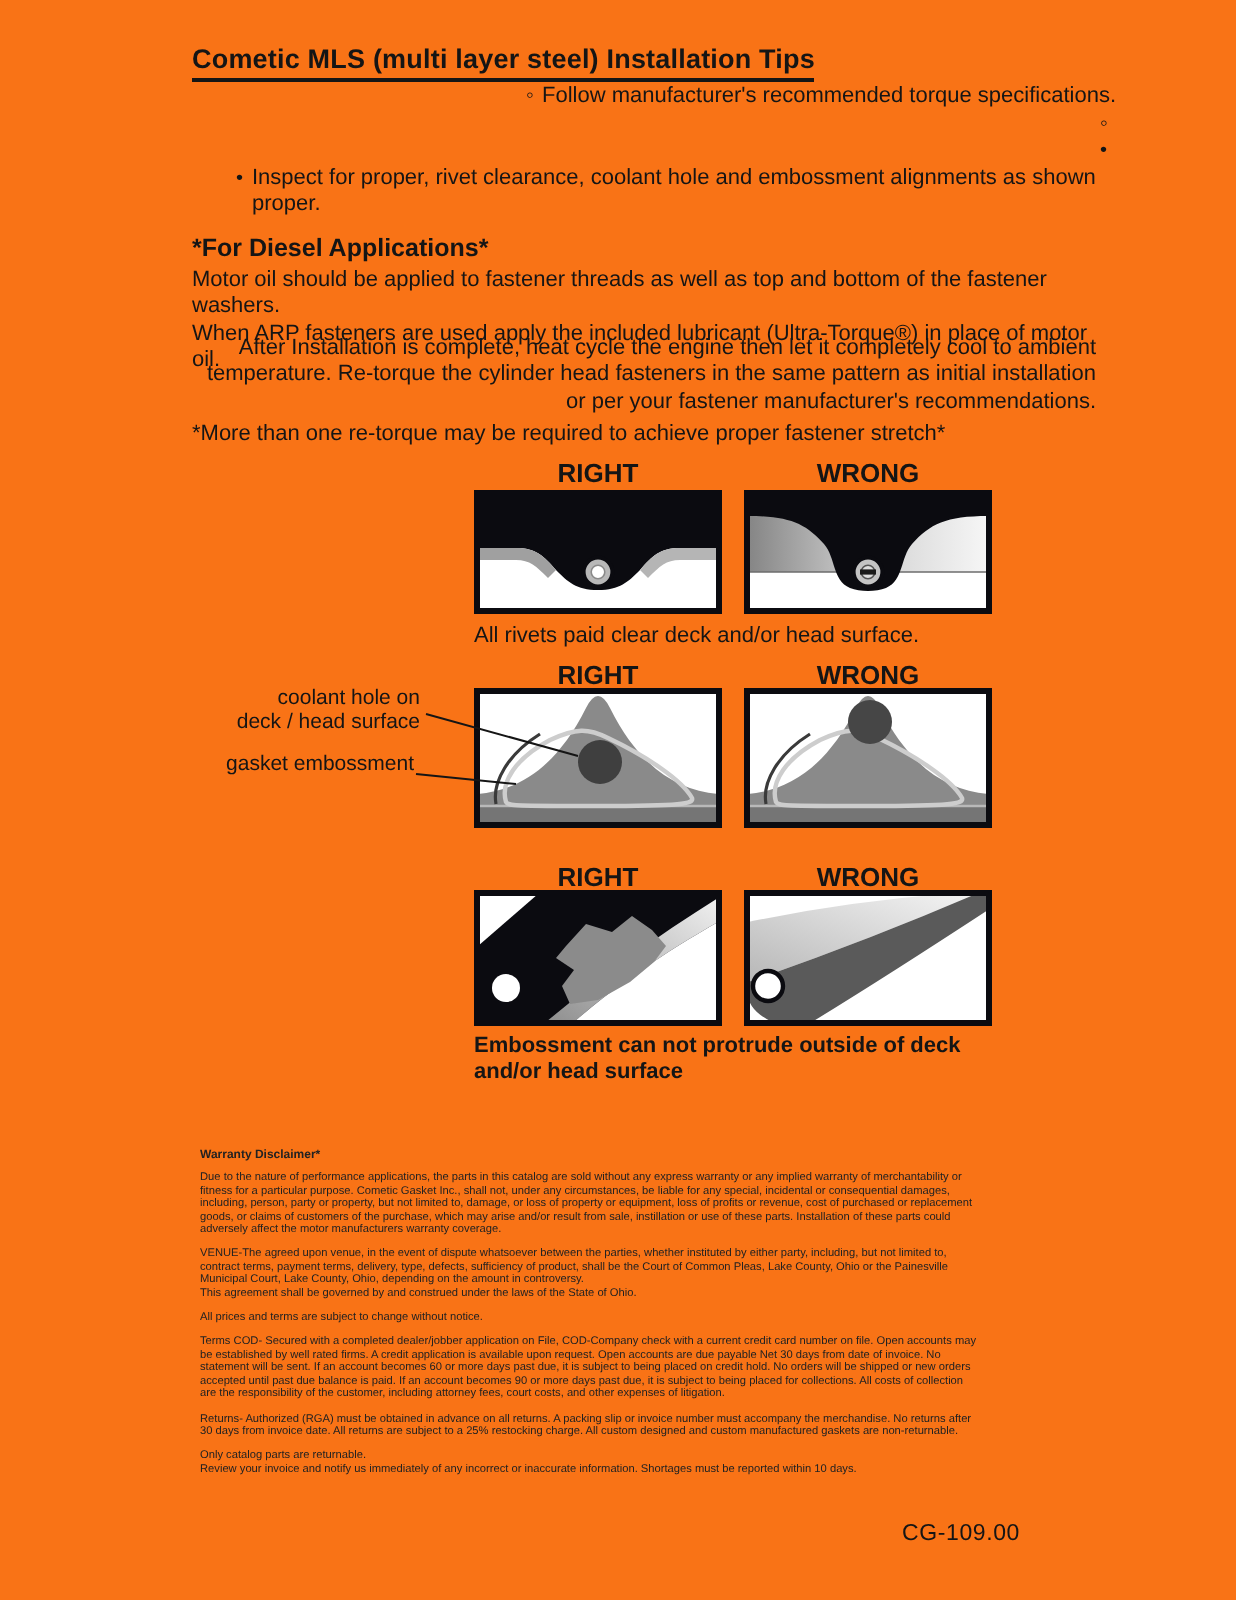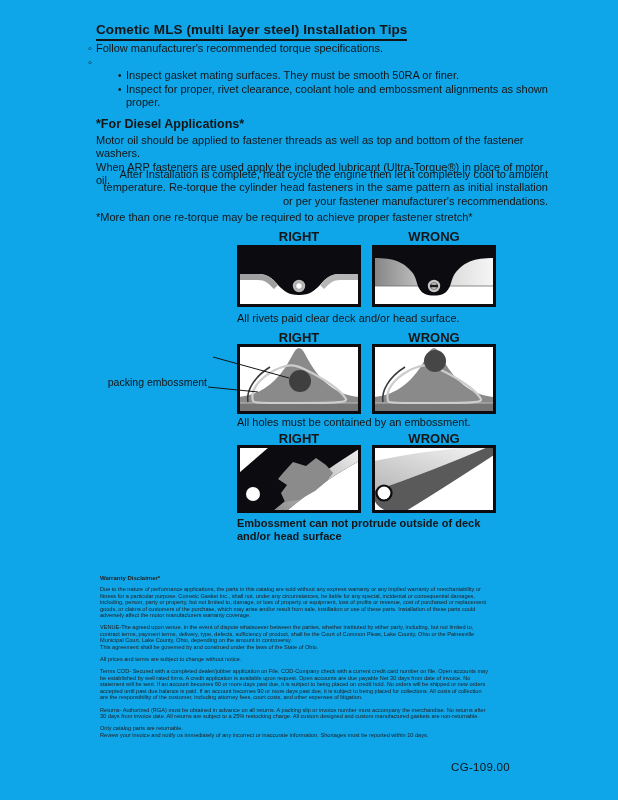--- a/index.html
+++ b/index.html
@@ -1,22 +1,22 @@
 <!DOCTYPE html>
 <html><head>
 <meta charset="utf-8">
 <style>
   html,body{margin:0;padding:0;background:#e8e8e8;}
-  .page{position:relative;width:618px;height:800px;background:#0ea5e9;margin:0 auto;
+  .page{position:relative;width:618px;height:800px;background:#f97316;margin:0 auto;
         font-family:"Liberation Sans","DejaVu Sans",sans-serif;color:#151515;overflow:hidden;}
   .abs{position:absolute;}
   .title{left:96px;top:22px;font-size:13.5px;font-weight:bold;letter-spacing:.1px;
          border-bottom:2px solid #151515;padding-bottom:2px;}
   .bullets{left:88px;top:42px;width:470px;font-size:11px;line-height:13.6px;}
-  .b-row{display:flex;}
+  .b-row{display:flex;justify-content:flex-end;}
   .mk{flex:0 0 8px;text-align:left;}
   .mk-o::before{content:"◦";font-size:11px;}
   .mk-f::before{content:"•";font-size:10px;}
   .sub{margin-left:30px;}
   .h2{left:96px;top:117px;font-size:12.5px;font-weight:bold;}
   .para{left:96px;width:452px;font-size:11px;line-height:13.4px;white-space:pre-line;}
   .p1{top:134px;} .p2{top:168px;text-align:right;} .p3{top:211px;}
   .figlabel{width:124px;text-align:center;font-size:13px;font-weight:bold;}
   .caption{font-size:11px;line-height:12.5px;white-space:pre-line;}
   .callout{font-size:10.5px;line-height:11.5px;text-align:right;white-space:pre-line;}
@@ -38,21 +38,20 @@
   <div class="abs bullets">
     <div class="b-row">
       <span class="mk mk-o"></span>
       <span>Follow manufacturer's recommended torque specifications.</span>
     </div>
     <div class="b-row">
       <span class="mk mk-o"></span>
     </div>
     <div class="b-row sub">
       <span class="mk mk-f"></span>
-      <span>Inspect gasket mating surfaces.  They must be smooth 50RA or finer.</span>
     </div>
     <div class="b-row sub">
       <span class="mk mk-f"></span>
       <span>Inspect for proper, rivet clearance, coolant hole and embossment alignments as shown proper.</span>
     </div>
   </div>
 
   <div class="abs para p1">Motor oil should be applied to fastener threads as well as top and bottom of the fastener washers.
 When ARP fasteners are used apply the included lubricant (Ultra-Torque®) in place of motor oil.</div>
   <div class="abs h2">*For Diesel Applications*</div>
@@ -95,21 +94,23 @@
       <line x1="58" y1="41" x2="66" y2="41" stroke="#1a1a1a" stroke-width="2.6"></line>
       <rect x="1.5" y="1.5" width="121" height="59" fill="none" stroke="#0b0b10" stroke-width="3"></rect>
     </svg>
   </div>
 
   <div class="abs caption" style="left:237px;top:312px;">All rivets paid clear deck and/or head surface.</div>
 
   <div class="abs figlabel" style="left:237px;top:330px;">RIGHT</div>
   <div class="abs figlabel" style="left:372px;top:330px;">WRONG</div>
 
-  <div class="abs callout" style="left:50px;top:377px;width:157px;">packing embossment</div>
+  <div class="abs callout" style="left:50px;top:344px;width:160px;">coolant hole on
+deck / head surface</div>
+  <div class="abs callout" style="left:50px;top:377px;width:157px;">gasket embossment</div>
 
   <div class="panel" style="left:237px;top:344px;">
     <svg width="124" height="70" viewBox="0 0 124 70">
       <rect width="124" height="70" fill="#ffffff"></rect>
       <path d="M2,68 V53 C24,51 42,38 56,10 Q62,-2 68,10 C82,38 100,51 122,53 V68 Z" fill="#8a8a8a"></path>
       <rect x="2" y="59" width="120" height="9" fill="#757575"></rect>
       <line x1="2" y1="59" x2="122" y2="59" stroke="#b9b9b9" stroke-width="1.2"></line>
       <path d="M11,58 C9,47 17,33 33,23" fill="none" stroke="#3a3a3a" stroke-width="1.6"></path>
       <path d="M16,57 C13,47 21,35 38,26 C51,20 57,20 67,25 C86,34 104,46 109,55 C110,58 104,59 62,59 C21,59 17,59 16,57 Z" fill="none" stroke="#cdcdcd" stroke-width="2.2"></path>
       <circle cx="63" cy="37" r="11" fill="#3f3f3f"></circle>
@@ -123,21 +124,20 @@
       <path d="M2,68 V53 C24,51 42,38 56,10 Q62,-2 68,10 C82,38 100,51 122,53 V68 Z" fill="#8a8a8a"></path>
       <rect x="2" y="59" width="120" height="9" fill="#757575"></rect>
       <line x1="2" y1="59" x2="122" y2="59" stroke="#b9b9b9" stroke-width="1.2"></line>
       <path d="M11,58 C9,47 17,33 33,23" fill="none" stroke="#3a3a3a" stroke-width="1.6"></path>
       <path d="M16,57 C13,47 21,35 38,26 C51,20 57,20 67,25 C86,34 104,46 109,55 C110,58 104,59 62,59 C21,59 17,59 16,57 Z" fill="none" stroke="#cdcdcd" stroke-width="2.2"></path>
       <circle cx="63" cy="17" r="11" fill="#464646"></circle>
       <rect x="1.5" y="1.5" width="121" height="67" fill="none" stroke="#0b0b10" stroke-width="3"></rect>
     </svg>
   </div>
 
-  <div class="abs caption" style="left:237px;top:416px;">All holes must be contained by an embossment.</div>
 
   <div class="abs figlabel" style="left:237px;top:431px;">RIGHT</div>
   <div class="abs figlabel" style="left:372px;top:431px;">WRONG</div>
 
   <div class="panel" style="left:237px;top:445px;">
     <svg width="124" height="68" viewBox="0 0 124 68">
       <defs>
         <linearGradient id="g3" x1="0" y1="1" x2="1" y2="0">
           <stop offset="0" stop-color="#8f8f8f"></stop>
             <stop offset="1" stop-color="#f0f0f0"></stop>

